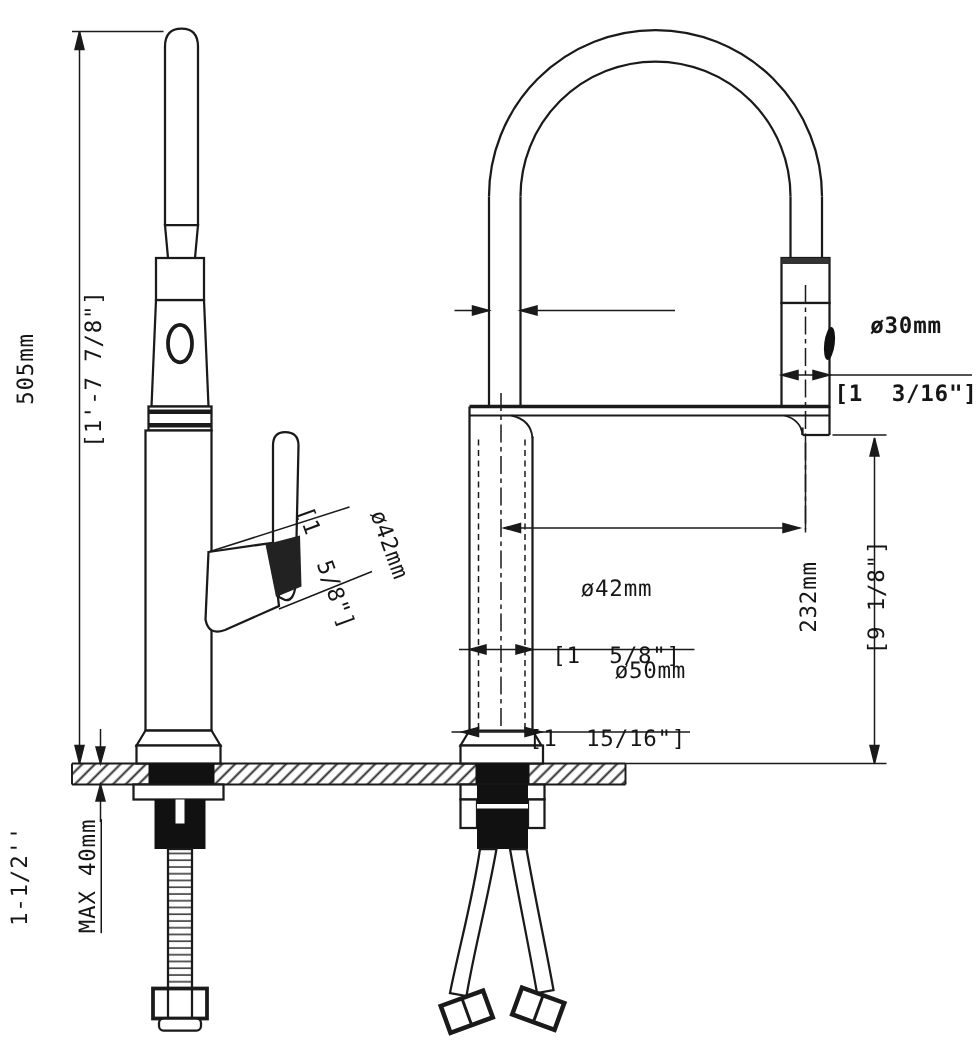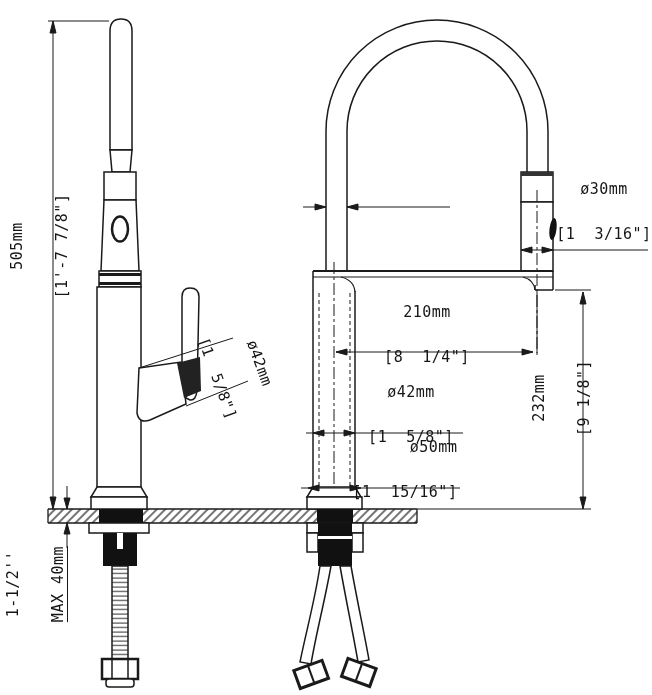--- a/index.html
+++ b/index.html
@@ -199,29 +199,25 @@
     <span>505mm</span>
     <span>[1'-7 7/8"]</span>
   </div>
 
   <div class="dlabel rotccw ul2" style="left:37px;top:584px;">
     <span>1-1/2''</span>
     <span>MAX 40mm</span>
   </div>
 
 
-  <div class="dlabel ctr" style="left:604px;top:212px;">
+  <div class="dlabel ctr" style="left:604px;top:240px;font-weight:bold;">
     <span>ø30mm</span>
     <span>[1  3/16"]</span>
   </div>
 
-  <div class="dlabel ctr" style="left:427px;top:335px;">
-    <span>210mm</span>
-    <span>[8  1/4"]</span>
-  </div>
 
   <div class="dlabel ctr" style="left:411px;top:415px;">
     <span>ø42mm</span>
     <span>[1  5/8"]</span>
   </div>
 
   <div class="dlabel ctr" style="left:405px;top:470px;text-align:right;">
     <span>ø50mm</span>
     <span>[1  15/16"]</span>
   </div>

